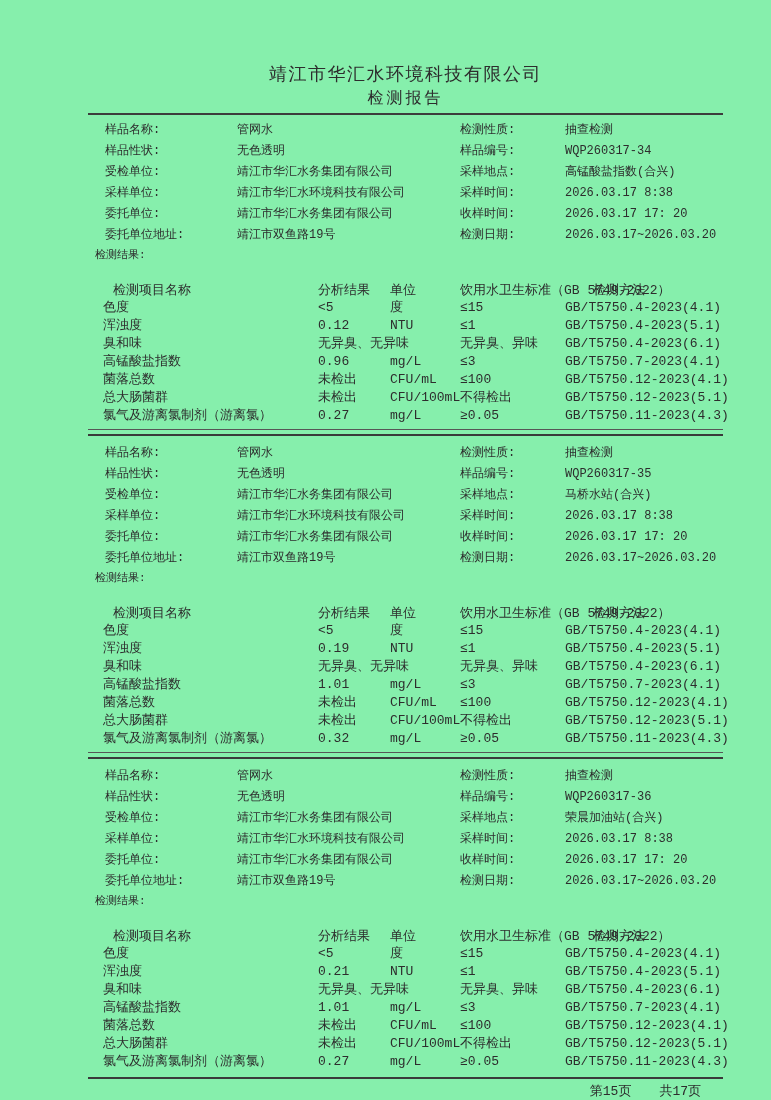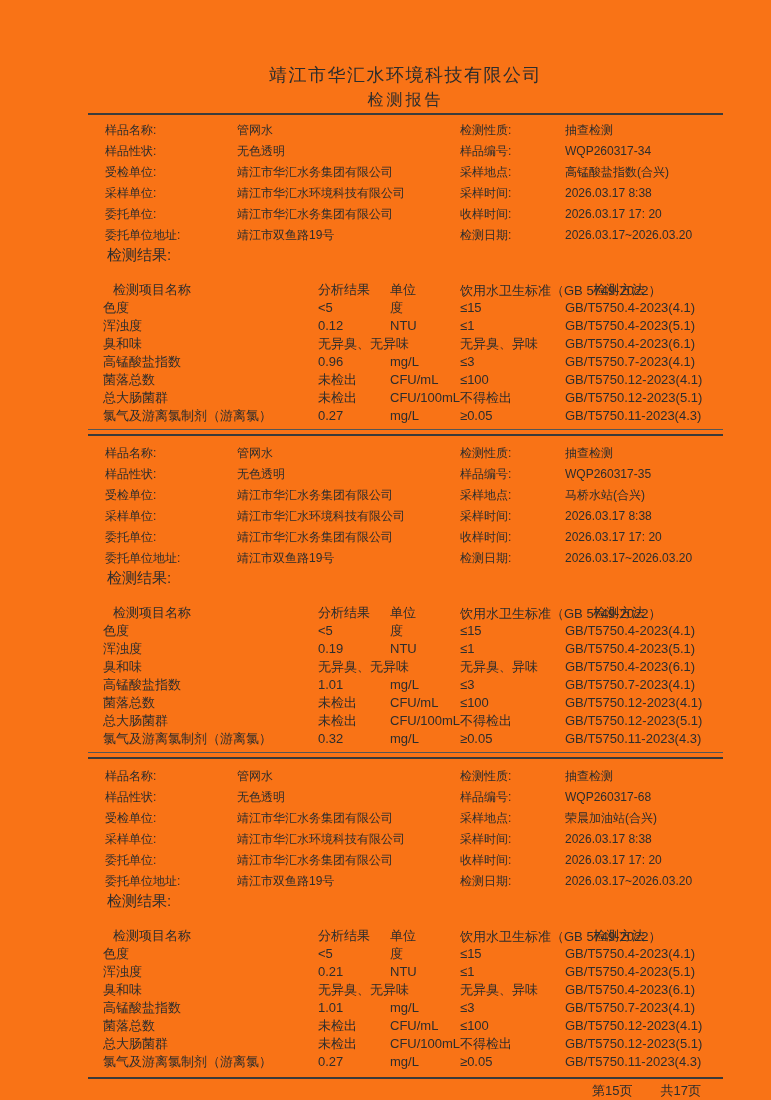--- a/index.html
+++ b/index.html
@@ -1,32 +1,32 @@
 <!DOCTYPE html>
 <html><head>
 <meta charset="utf-8">
 <style>
   html,body { margin:0; padding:0; background:#ffffff; }
   .page {
-    width:771px; height:1100px; background:#f97316;
-    font-family:Liberation Sans, sans-serif;
+    width:771px; height:1100px; background:#86efac;
+    font-family:Liberation Mono, monospace;
     color:#2d2d2d; box-sizing:border-box; padding-top:62px;
     position:relative; overflow:hidden;
   }
   .content { width:635px; margin-left:88px; }
   .doc-title { text-align:center; font-size:18px; letter-spacing:1.5px; line-height:26px; white-space:nowrap; }
   .doc-subtitle { text-align:center; font-size:16px; letter-spacing:3px; line-height:23px; padding-bottom:2px; }
   .hrule { border-top:2px solid #3c3c3c; }
   .report-section { padding-top:5px; }
   .info-row { display:flex; height:21px; line-height:21px; font-size:12px; }
   .info-row .l1 { margin-left:17px; width:132px; flex-shrink:0; white-space:nowrap; }
   .info-row .v1 { width:223px; flex-shrink:0; white-space:nowrap; }
   .info-row .l2 { width:105px; flex-shrink:0; white-space:nowrap; }
   .info-row .v2 { flex:1; white-space:nowrap; }
-  .results-label { height:18px; line-height:18px; font-size:15px; padding-left:7px;margin-left:12px; }
+  .results-label { height:18px; line-height:18px; font-size:11px; padding-left:7px; }
   .thead { display:flex; font-size:13px; height:34px; padding-top:1px;align-items:flex-end; }
   .c-item   { width:230px; padding-left:15px; box-sizing:border-box; flex-shrink:0; white-space:nowrap; }
   .thead .c-item { padding-left:25px; }
   .c-result { width:72px;  flex-shrink:0; white-space:nowrap; }
   .c-unit   { width:70px;  flex-shrink:0; white-space:nowrap; }
   .c-std    { width:105px; flex-shrink:0; white-space:nowrap; }
   .c-method { flex:1; white-space:nowrap; }
   .thead .c-method { padding-left:28px; box-sizing:border-box; }
   .thead .c-std { display:flex; flex-direction:row; line-height:16px; }
   .trow { display:flex; height:18px; line-height:18px; font-size:13px; }
@@ -257,21 +257,21 @@
     <div class="info-row">
       <span class="l1">样品名称:</span>
       <span class="v1">管网水</span>
       <span class="l2">检测性质:</span>
       <span class="v2">抽查检测</span>
     </div>
     <div class="info-row">
       <span class="l1">样品性状:</span>
       <span class="v1">无色透明</span>
       <span class="l2">样品编号:</span>
-      <span class="v2">WQP260317-68</span>
+      <span class="v2">WQP260317-36</span>
     </div>
     <div class="info-row">
       <span class="l1">受检单位:</span>
       <span class="v1">靖江市华汇水务集团有限公司</span>
       <span class="l2">采样地点:</span>
       <span class="v2">荣晨加油站(合兴)</span>
     </div>
     <div class="info-row">
       <span class="l1">采样单位:</span>
       <span class="v1">靖江市华汇水环境科技有限公司</span>

